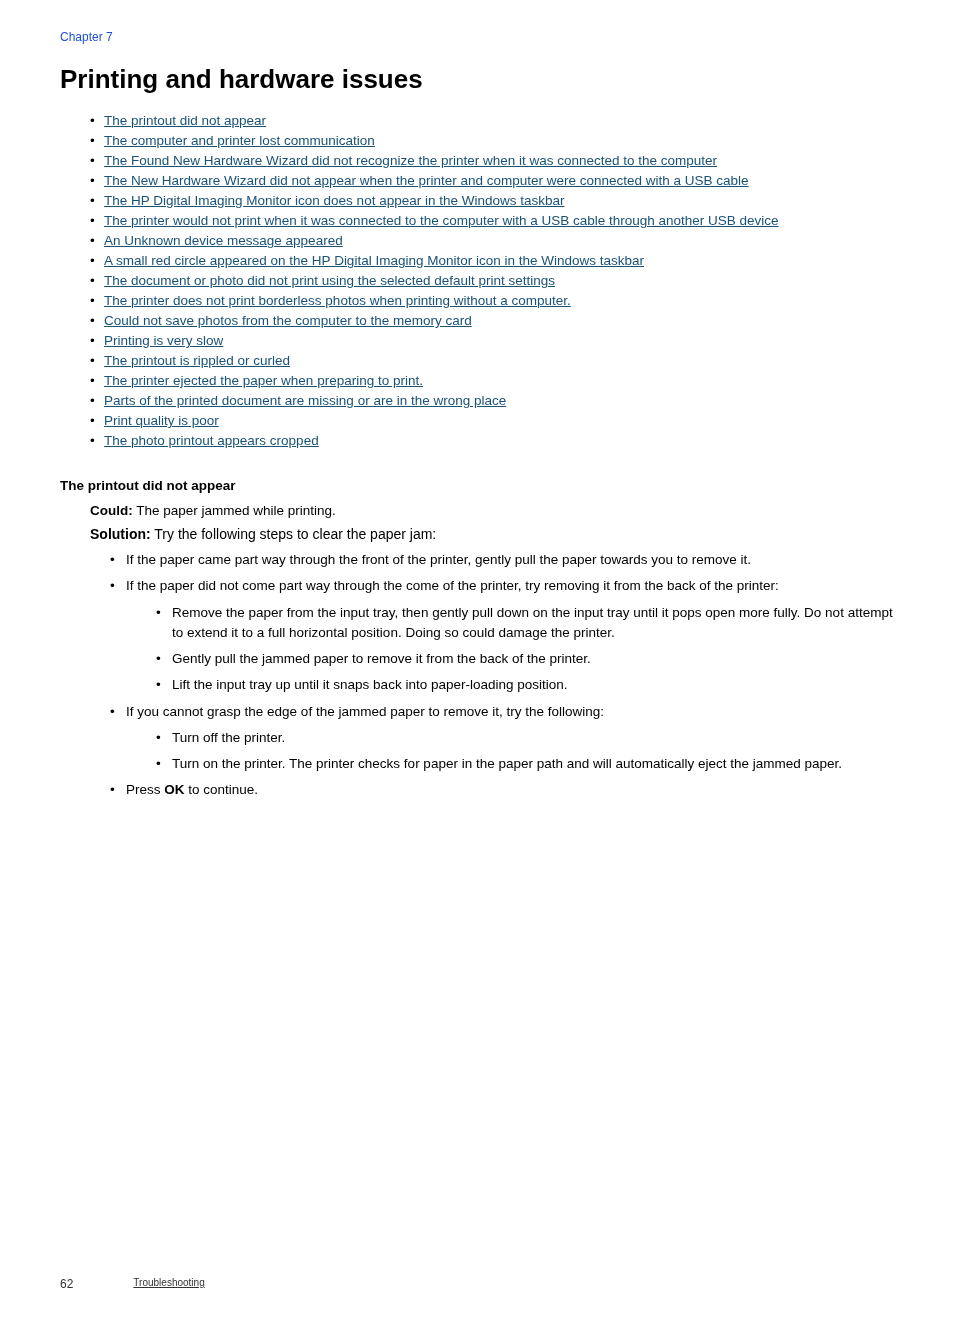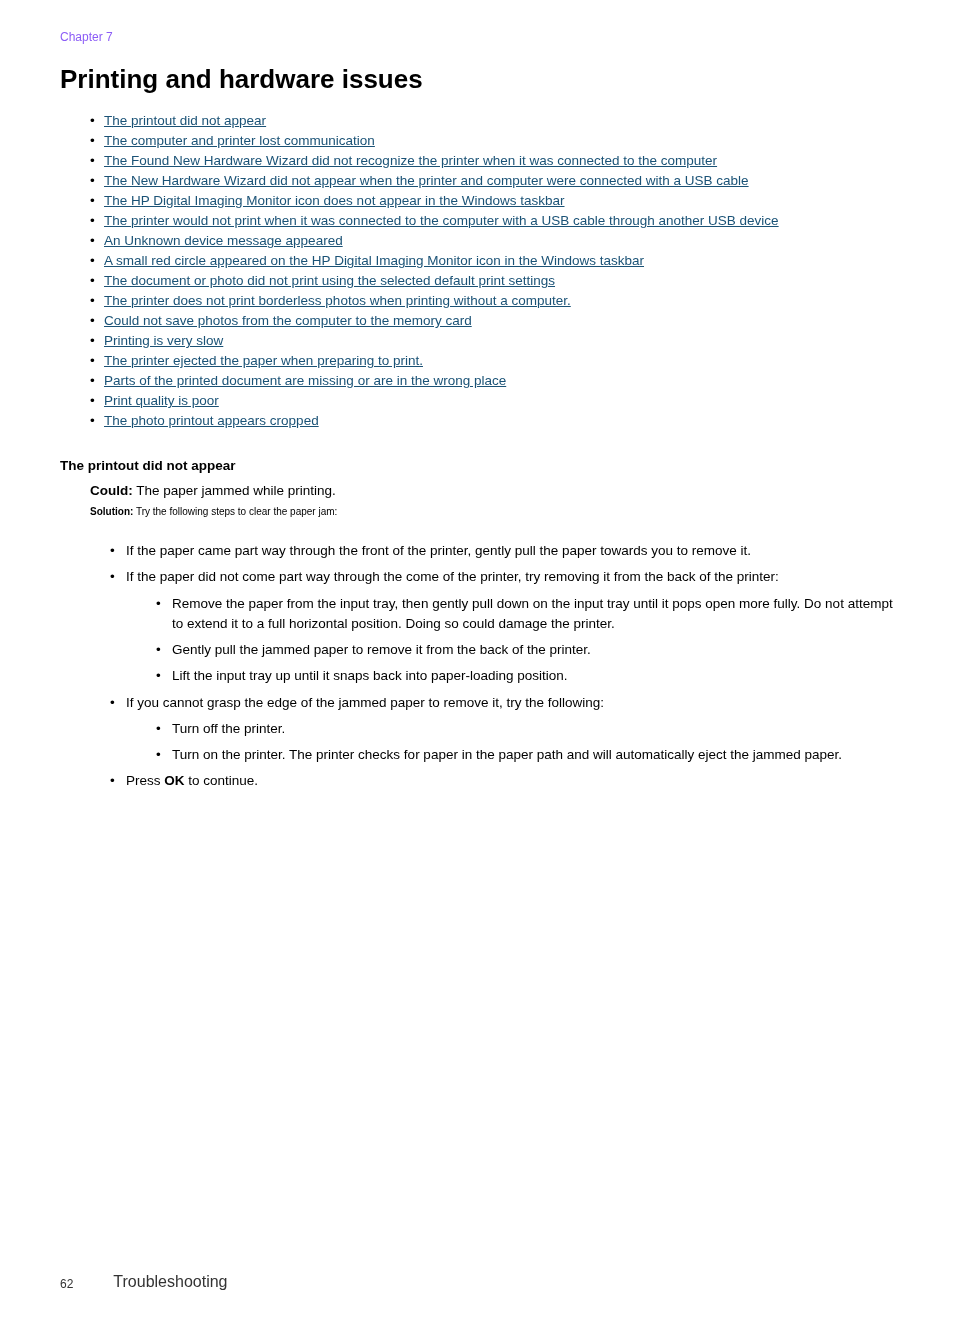--- a/index.html
+++ b/index.html
@@ -13,21 +13,21 @@
       font-size: 14px;
       color: #000;
       background: #fff;
       width: 954px;
       min-height: 1321px;
       padding: 30px 60px 40px 60px;
     }
 
     .chapter-label {
       font-size: 12px;
-      color: #8b5cf6;
+      color: #1d4ed8;
       margin-bottom: 20px;
     }
 
     h1.page-title {
       font-size: 26px;
       font-weight: bold;
       color: #000;
       margin-bottom: 18px;
       border-bottom: none;
     }
@@ -68,22 +68,22 @@
     .cause-block {
       margin: 8px 0 8px 30px;
       font-size: 13.5px;
     }
 
     .cause-block .label {
       font-weight: bold;
     }
 
     .solution-block {
-      margin: 8px 0 24px 30px;
-      font-size: 10px;
+      margin: 8px 0 8px 30px;
+      font-size: 14px;
     }
 
     .solution-block .label {
       font-weight: bold;
     }
 
     ul.body-list {
       list-style: none;
       margin: 6px 0 6px 50px;
       padding: 0;
@@ -108,30 +108,30 @@
       margin-left: 30px;
     }
 
     .footer {
       position: absolute;
       bottom: 30px;
       left: 60px;
       font-size: 12px;
       color: #333;
       display: flex;
-      gap: 40px;
-      align-items: flex-end;
+      gap: 60px;
     }
 
     .footer-page {
       font-size: 12px;
     }
 
     .footer-section {
-      font-size: 16px;
+      font-size: 10px;
+      text-decoration: underline;
     }
   </style>
 </head>
 <body>
 
 <div class="chapter-label">Chapter 7</div>
 
 <h1 class="page-title">Printing and hardware issues</h1>
 
 <ul class="toc-list">
@@ -140,20 +140,21 @@
     <li><a href="#">The Found New Hardware Wizard did not recognize the printer when it was connected to the computer</a></li>
     <li><a href="#">The New Hardware Wizard did not appear when the printer and computer were connected with a USB cable</a></li>
     <li><a href="#">The HP Digital Imaging Monitor icon does not appear in the Windows taskbar</a></li>
     <li><a href="#">The printer would not print when it was connected to the computer with a USB cable through another USB device</a></li>
     <li><a href="#">An Unknown device message appeared</a></li>
     <li><a href="#">A small red circle appeared on the HP Digital Imaging Monitor icon in the Windows taskbar</a></li>
     <li><a href="#">The document or photo did not print using the selected default print settings</a></li>
     <li><a href="#">The printer does not print borderless photos when printing without a computer.</a></li>
     <li><a href="#">Could not save photos from the computer to the memory card</a></li>
     <li><a href="#">Printing is very slow</a></li>
+    <li><a href="#">The printout is rippled or curled</a></li>
     <li><a href="#">The printer ejected the paper when preparing to print.</a></li>
     <li><a href="#">Parts of the printed document are missing or are in the wrong place</a></li>
     <li><a href="#">Print quality is poor</a></li>
     <li><a href="#">The photo printout appears cropped</a></li>
   </ul>
 
 <div class="section-header">The printout did not appear</div>
 
 <div class="cause-block">
   <span class="label">Could:</span>

